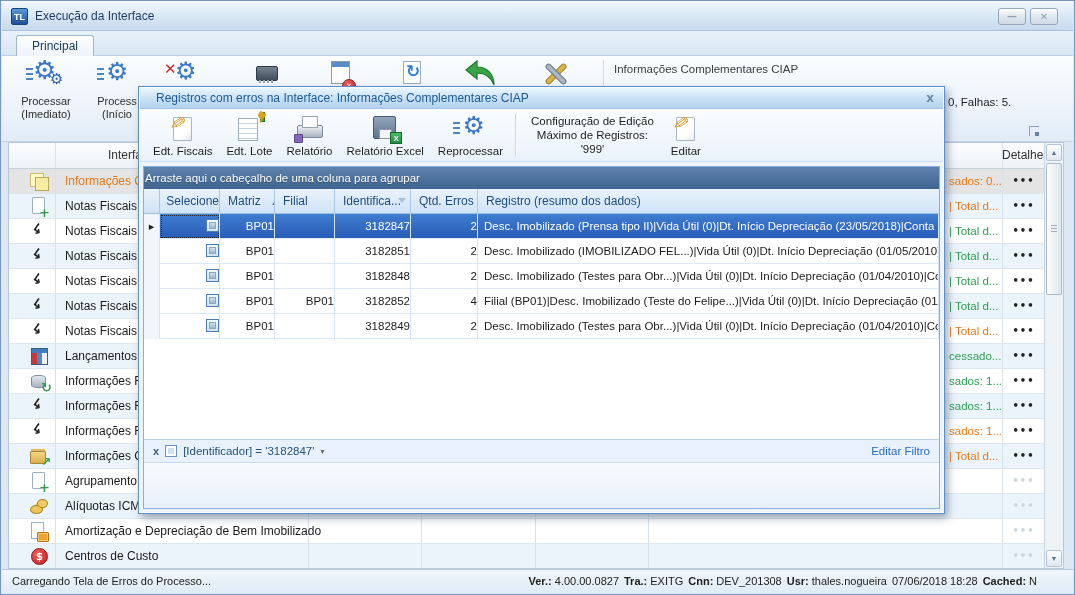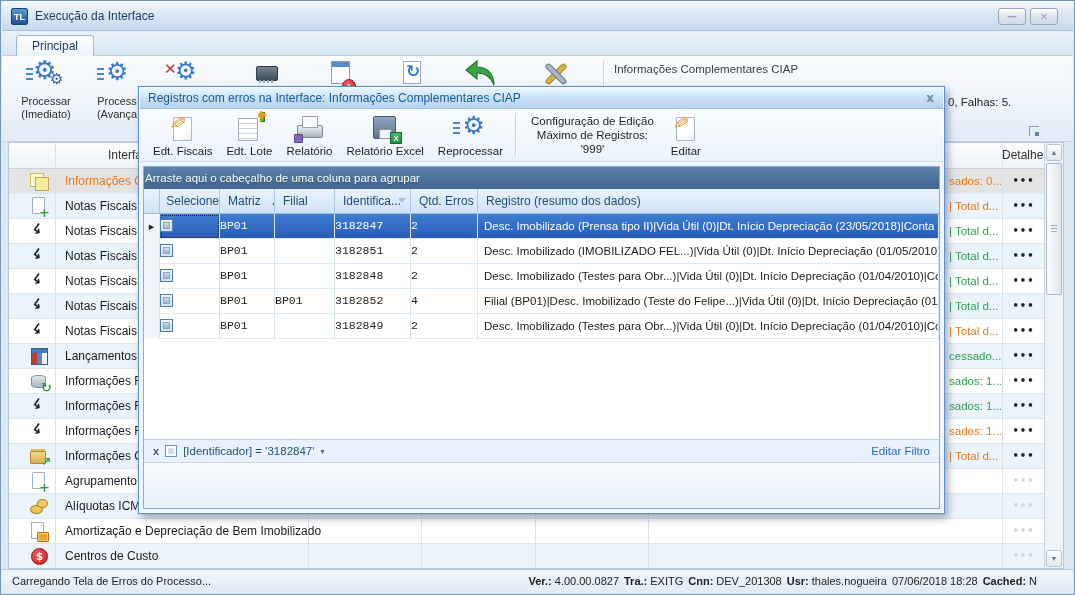--- a/index.html
+++ b/index.html
@@ -109,21 +109,21 @@
     background:linear-gradient(#f0f6fc,#dfebf6);border-top:1px solid #b7c8da;font-size:11px;color:#222;}
   .sb-left{position:absolute;left:10px;top:5px;}
   .sb-right{position:absolute;right:36px;top:5px;white-space:nowrap;}
   .seg{margin-left:5px;}
   .seg b{margin-right:3px;}
   
   .dialog{position:absolute;left:137px;top:85px;width:807px;height:428px;background:#edf4fc;
     border:1px solid #5e8fc9;box-shadow:3px 4px 8px rgba(50,70,100,.45), inset 0 0 0 1px #fdfeff;z-index:10;}
   .dlg-title{position:absolute;left:1px;right:1px;top:1px;height:21px;
     background:linear-gradient(#eaf6fe,#c8e0f5 55%,#b4d3ef);border-bottom:1px solid #9ec1e4;
-    font-size:12px;color:#1a5a96;line-height:20px;padding-left:8px;}
+    font-size:12px;color:#1a5a96;line-height:20px;padding-left:16px;}
   .dlg-close{position:absolute;right:9px;top:0;font:bold 12px/20px "DejaVu Sans",sans-serif;color:#6c89a6;cursor:pointer;}
   .dlg-toolbar{position:absolute;left:1px;right:1px;top:22px;height:53px;
     background:linear-gradient(#fbfdff,#e9f2fb);border-bottom:1px solid #ccdcee;
     display:flex;align-items:stretch;padding:2px 2px 2px 6px;}
   .tbtn{display:flex;flex-direction:column;justify-content:space-between;align-items:center;
     padding:3px 7px 2px;font-size:11.5px;color:#1e1e1e;cursor:pointer;}
   .dti{position:relative;display:block;width:28px;height:27px;}
   .tsep{width:1px;background:#c2d4e6;margin:3px 5px;box-shadow:1px 0 0 #fff;}
   .tconfig{display:flex;flex-direction:column;justify-content:center;text-align:center;
     font-size:11.5px;line-height:14px;color:#1e1e1e;padding:0 10px;}
@@ -163,21 +163,21 @@
   .c-qtd{left:267px;width:67px;}
   .c-reg{left:334px;right:0;width:auto;border-right:none;}
   .hc.c-sel{text-align:right;padding-left:0;}
   .sort-arrow{font-size:8px;color:#557;margin-left:10px;}
   .funnel{position:absolute;right:4px;top:9px;width:0;height:0;
     border-left:4px solid transparent;border-right:4px solid transparent;border-top:5px solid #a9bfd6;}
   .dlg-rows{position:absolute;left:0;right:0;top:47px;}
   .drow{position:relative;height:25px;border-bottom:1px solid #dce9f6;background:#fff;font-size:11.5px;color:#1c1c1c;}
   .dc{position:absolute;top:0;height:25px;line-height:24px;white-space:nowrap;overflow:hidden;border-right:1px solid #d4e4f4;}
   .dc.c-ind{background:#f2f6fa;text-align:center;color:#222;font-size:11px;}
-  .dc.c-sel,.dc.c-mat,.dc.c-fil,.dc.c-id,.dc.c-qtd{text-align:left;padding-left:0;font-family:Liberation Mono, monospace;}
+  .dc.c-sel,.dc.c-mat,.dc.c-fil,.dc.c-id,.dc.c-qtd{text-align:right;padding-left:0;}
   .dc.c-reg{padding-left:6px;}
   .drow.sel{background:linear-gradient(#3e7ed0,#2a5cb8);color:#fff;}
   .drow.sel .dc.c-ind{background:#f2f6fa;color:#222;}
   .drow.sel .dc.c-sel{outline:1px dotted #222;outline-offset:-2px;}
   .chk{display:inline-block;width:13px;height:13px;margin-top:5px;position:relative;
     border:1px solid #4f7cb0;background:linear-gradient(#f4f9fd,#cfe2f2);}
   .chk::after{content:"";position:absolute;left:2px;top:2px;right:2px;bottom:2px;
     background:linear-gradient(#cfe0ee,#9db7cc);border:1px solid #8aa6c0;}
   .filter-bar{position:absolute;left:0;right:0;top:272px;height:24px;background:#e9f2fc;
     border-top:1px solid #b9d0e8;border-bottom:1px solid #c6d9ee;
@@ -211,21 +211,21 @@
           <i class="dash"></i>
         </span>
       <span>Processar</span>
       <span>(Imediato)</span>
     </div>
     <div class="rbtn" style="left:86px;width:58px;">
       <span class="ric r-gear">
           <i class="dash"></i>
         </span>
       <span>Process</span>
-      <span>(Avança</span>
+      <span>(Início</span>
     </div>
     <span class="ric r-gearx" style="position:absolute;left:160px;top:3px;"></span>
     <span class="ric r-memory" style="position:absolute;left:242px;top:3px;"></span>
     <span class="ric r-reportx" style="position:absolute;left:316px;top:3px;"></span>
     <span class="ric r-docrefresh" style="position:absolute;left:388px;top:3px;"></span>
     <span class="ric" style="position:absolute;left:460px;top:3px;">
       <svg width="36" height="28" viewBox="0 0 36 28">
           <path d="M15 2 L4 11 L15 20 L15 14 C24 14 29 18 32 26 C32 15 25 8 15 8 Z" fill="#3aa344" stroke="#1e7a2a" stroke-width="1.2"></path>
         </svg>
     </span>

